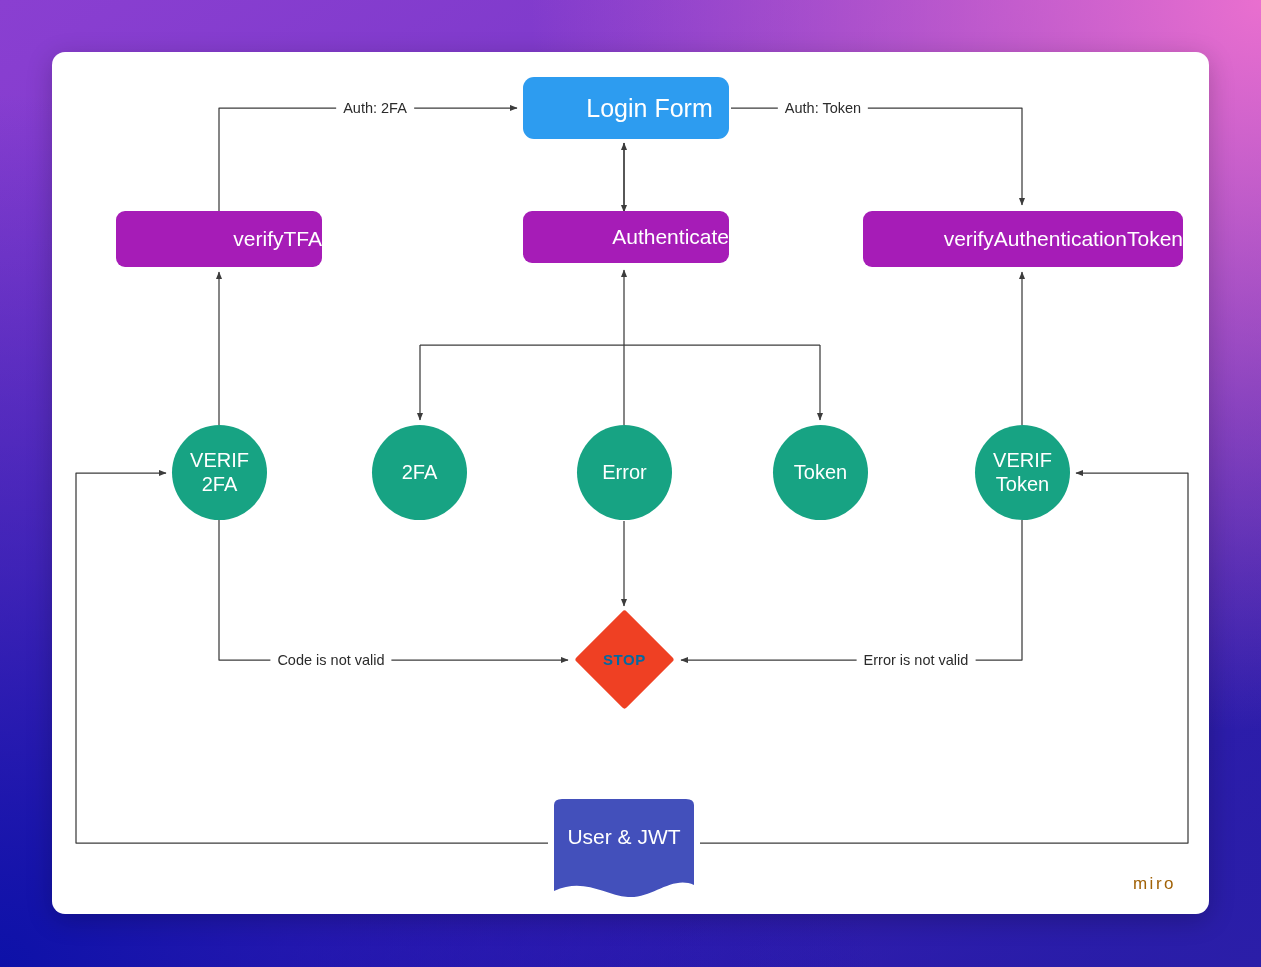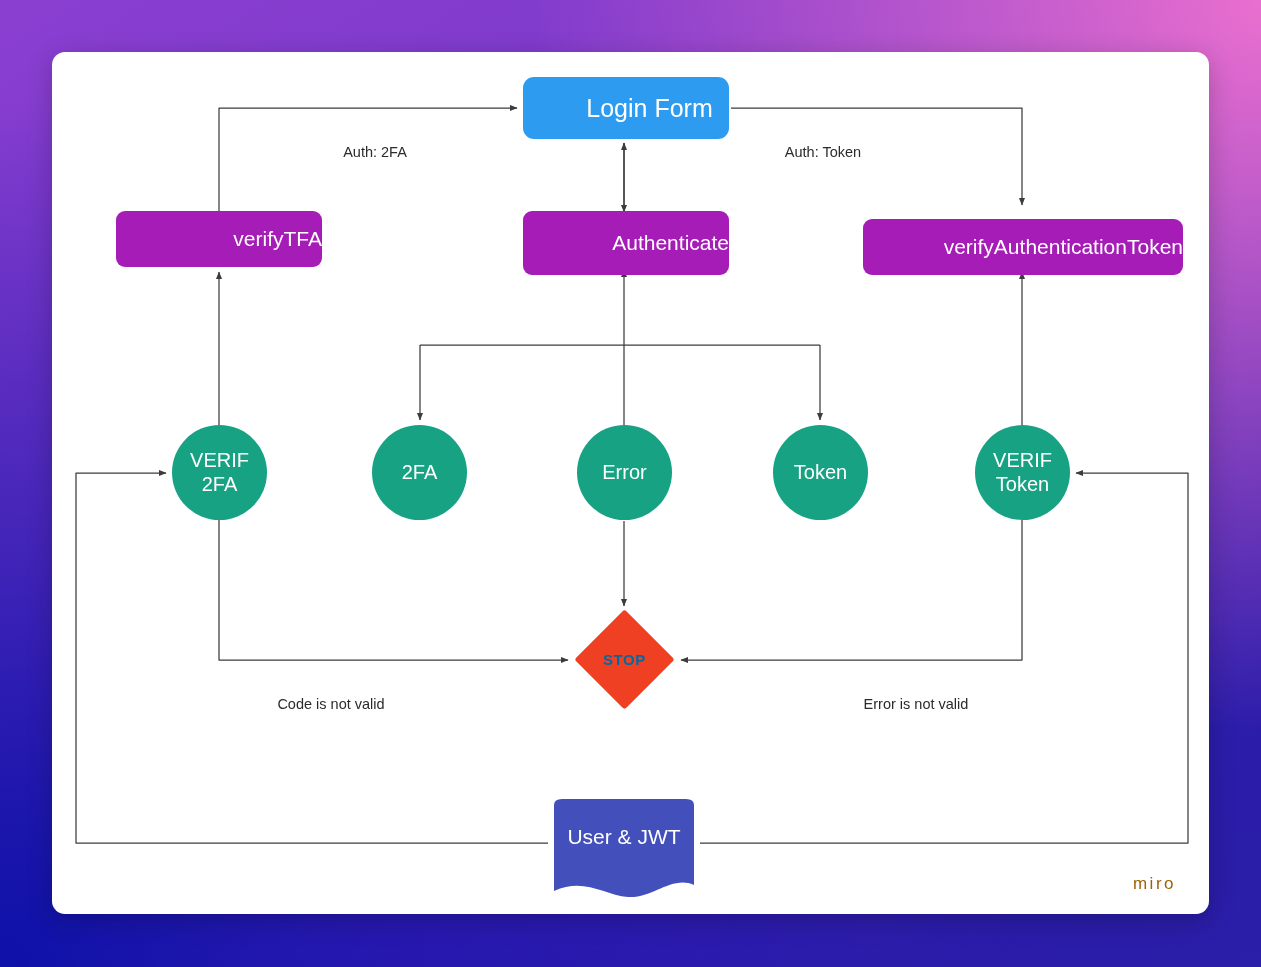--- a/index.html
+++ b/index.html
@@ -69,21 +69,20 @@
   
   .elabel {
     position: absolute;
     background: #ffffff;
     color: #2b2b2b;
     font-size: 14.5px;
     padding: 0 7px;
     white-space: nowrap;
     transform: translate(-50%, -50%);
     line-height: 1;
-    margin-top: 44px;
   }
 
   .watermark {
     position: absolute;
     right: 33px; bottom: 20px;
     color: #a16207;
     font-size: 17px;
     letter-spacing: 2.5px;
   }
 </style>
@@ -138,25 +137,25 @@
       <div class="elabel" style="left:864px; top:608px;">Error is not valid</div>
 
       <div class="node rbox n-login" style="left:471px; top:25px; width:206px; height:62px;">
         <span>Login Form</span>
       </div>
 
       <div class="node rbox n-purple" style="left:64px; top:159px; width:206px; height:56px;">
         <span>verifyTFA</span>
       </div>
 
-      <div class="node rbox n-purple" style="left:471px; top:159px; width:206px; height:64px;">
+      <div class="node rbox n-purple" style="left:471px; top:159px; width:206px; height:52px;">
         <span>Authenticate</span>
       </div>
 
-      <div class="node rbox n-purple" style="left:811px; top:159px; width:320px; height:56px;margin-top:8px;">
+      <div class="node rbox n-purple" style="left:811px; top:159px; width:320px; height:56px;">
         <span>verifyAuthenticationToken</span>
       </div>
 
       <div class="node n-circle" style="left:120px; top:373px; width:95px; height:95px;">
         <span>
           <span>VERIF</span><br>
           <span>2FA</span>
         </span>
       </div>
 

